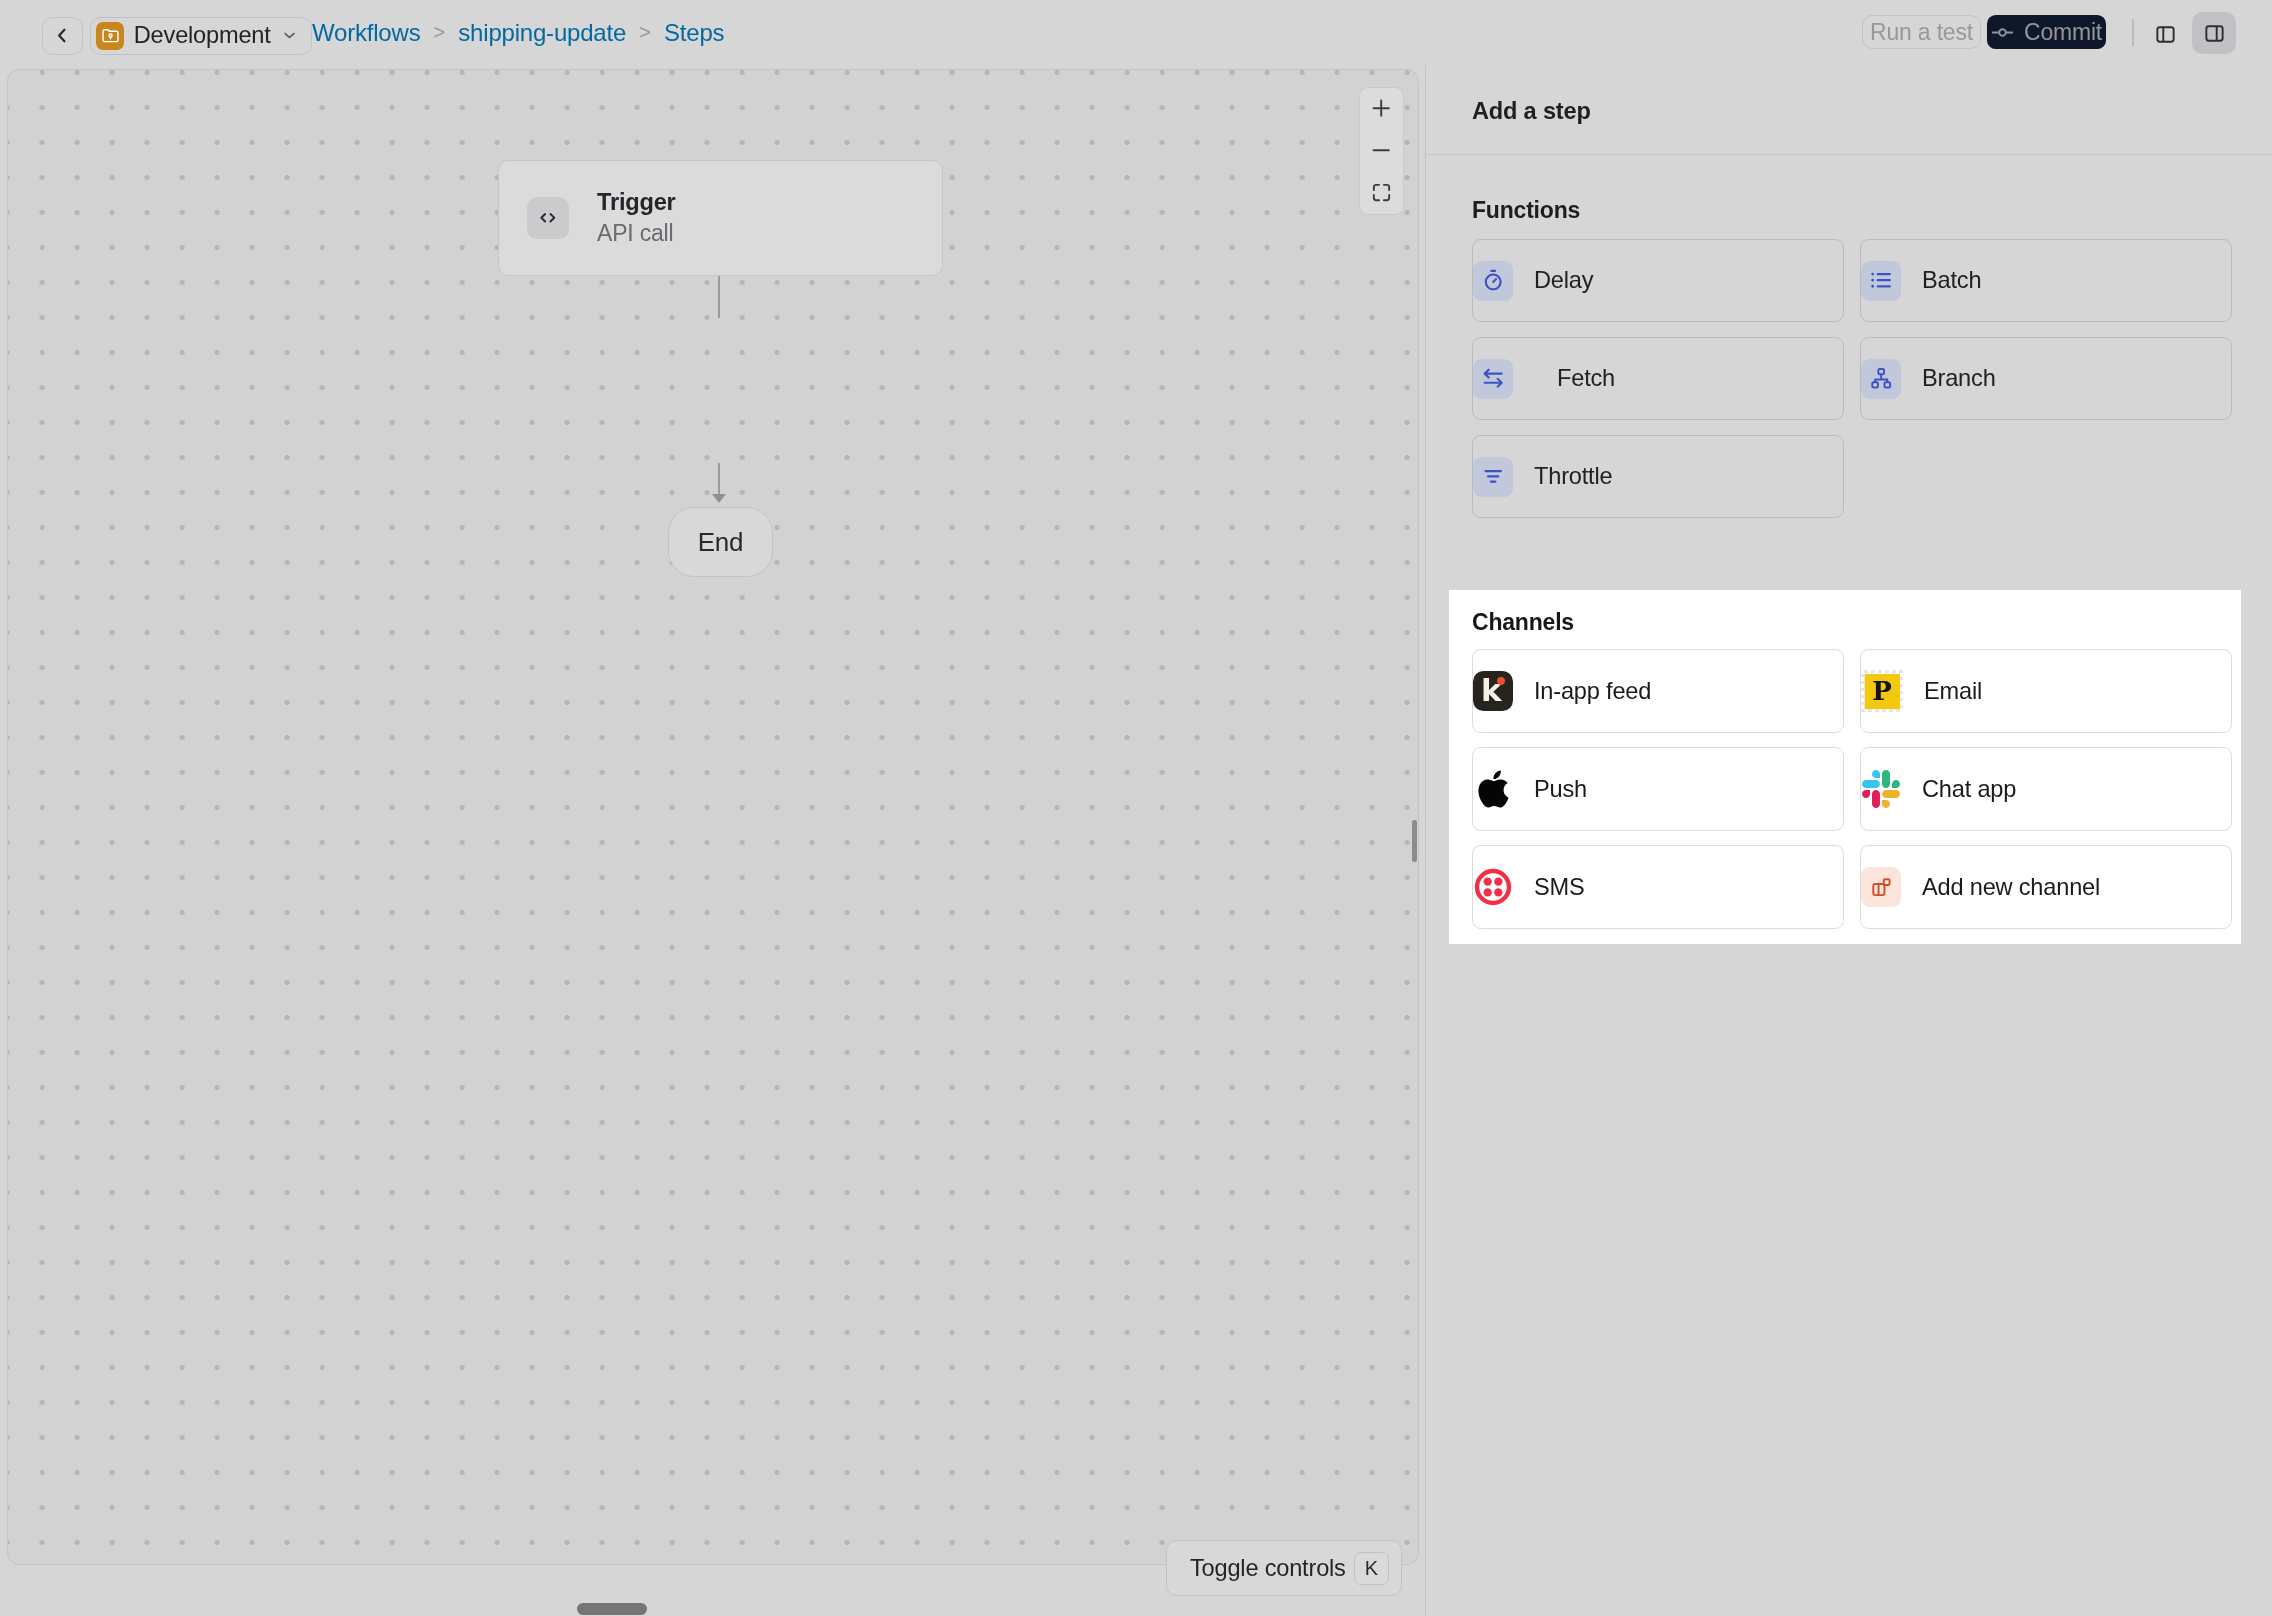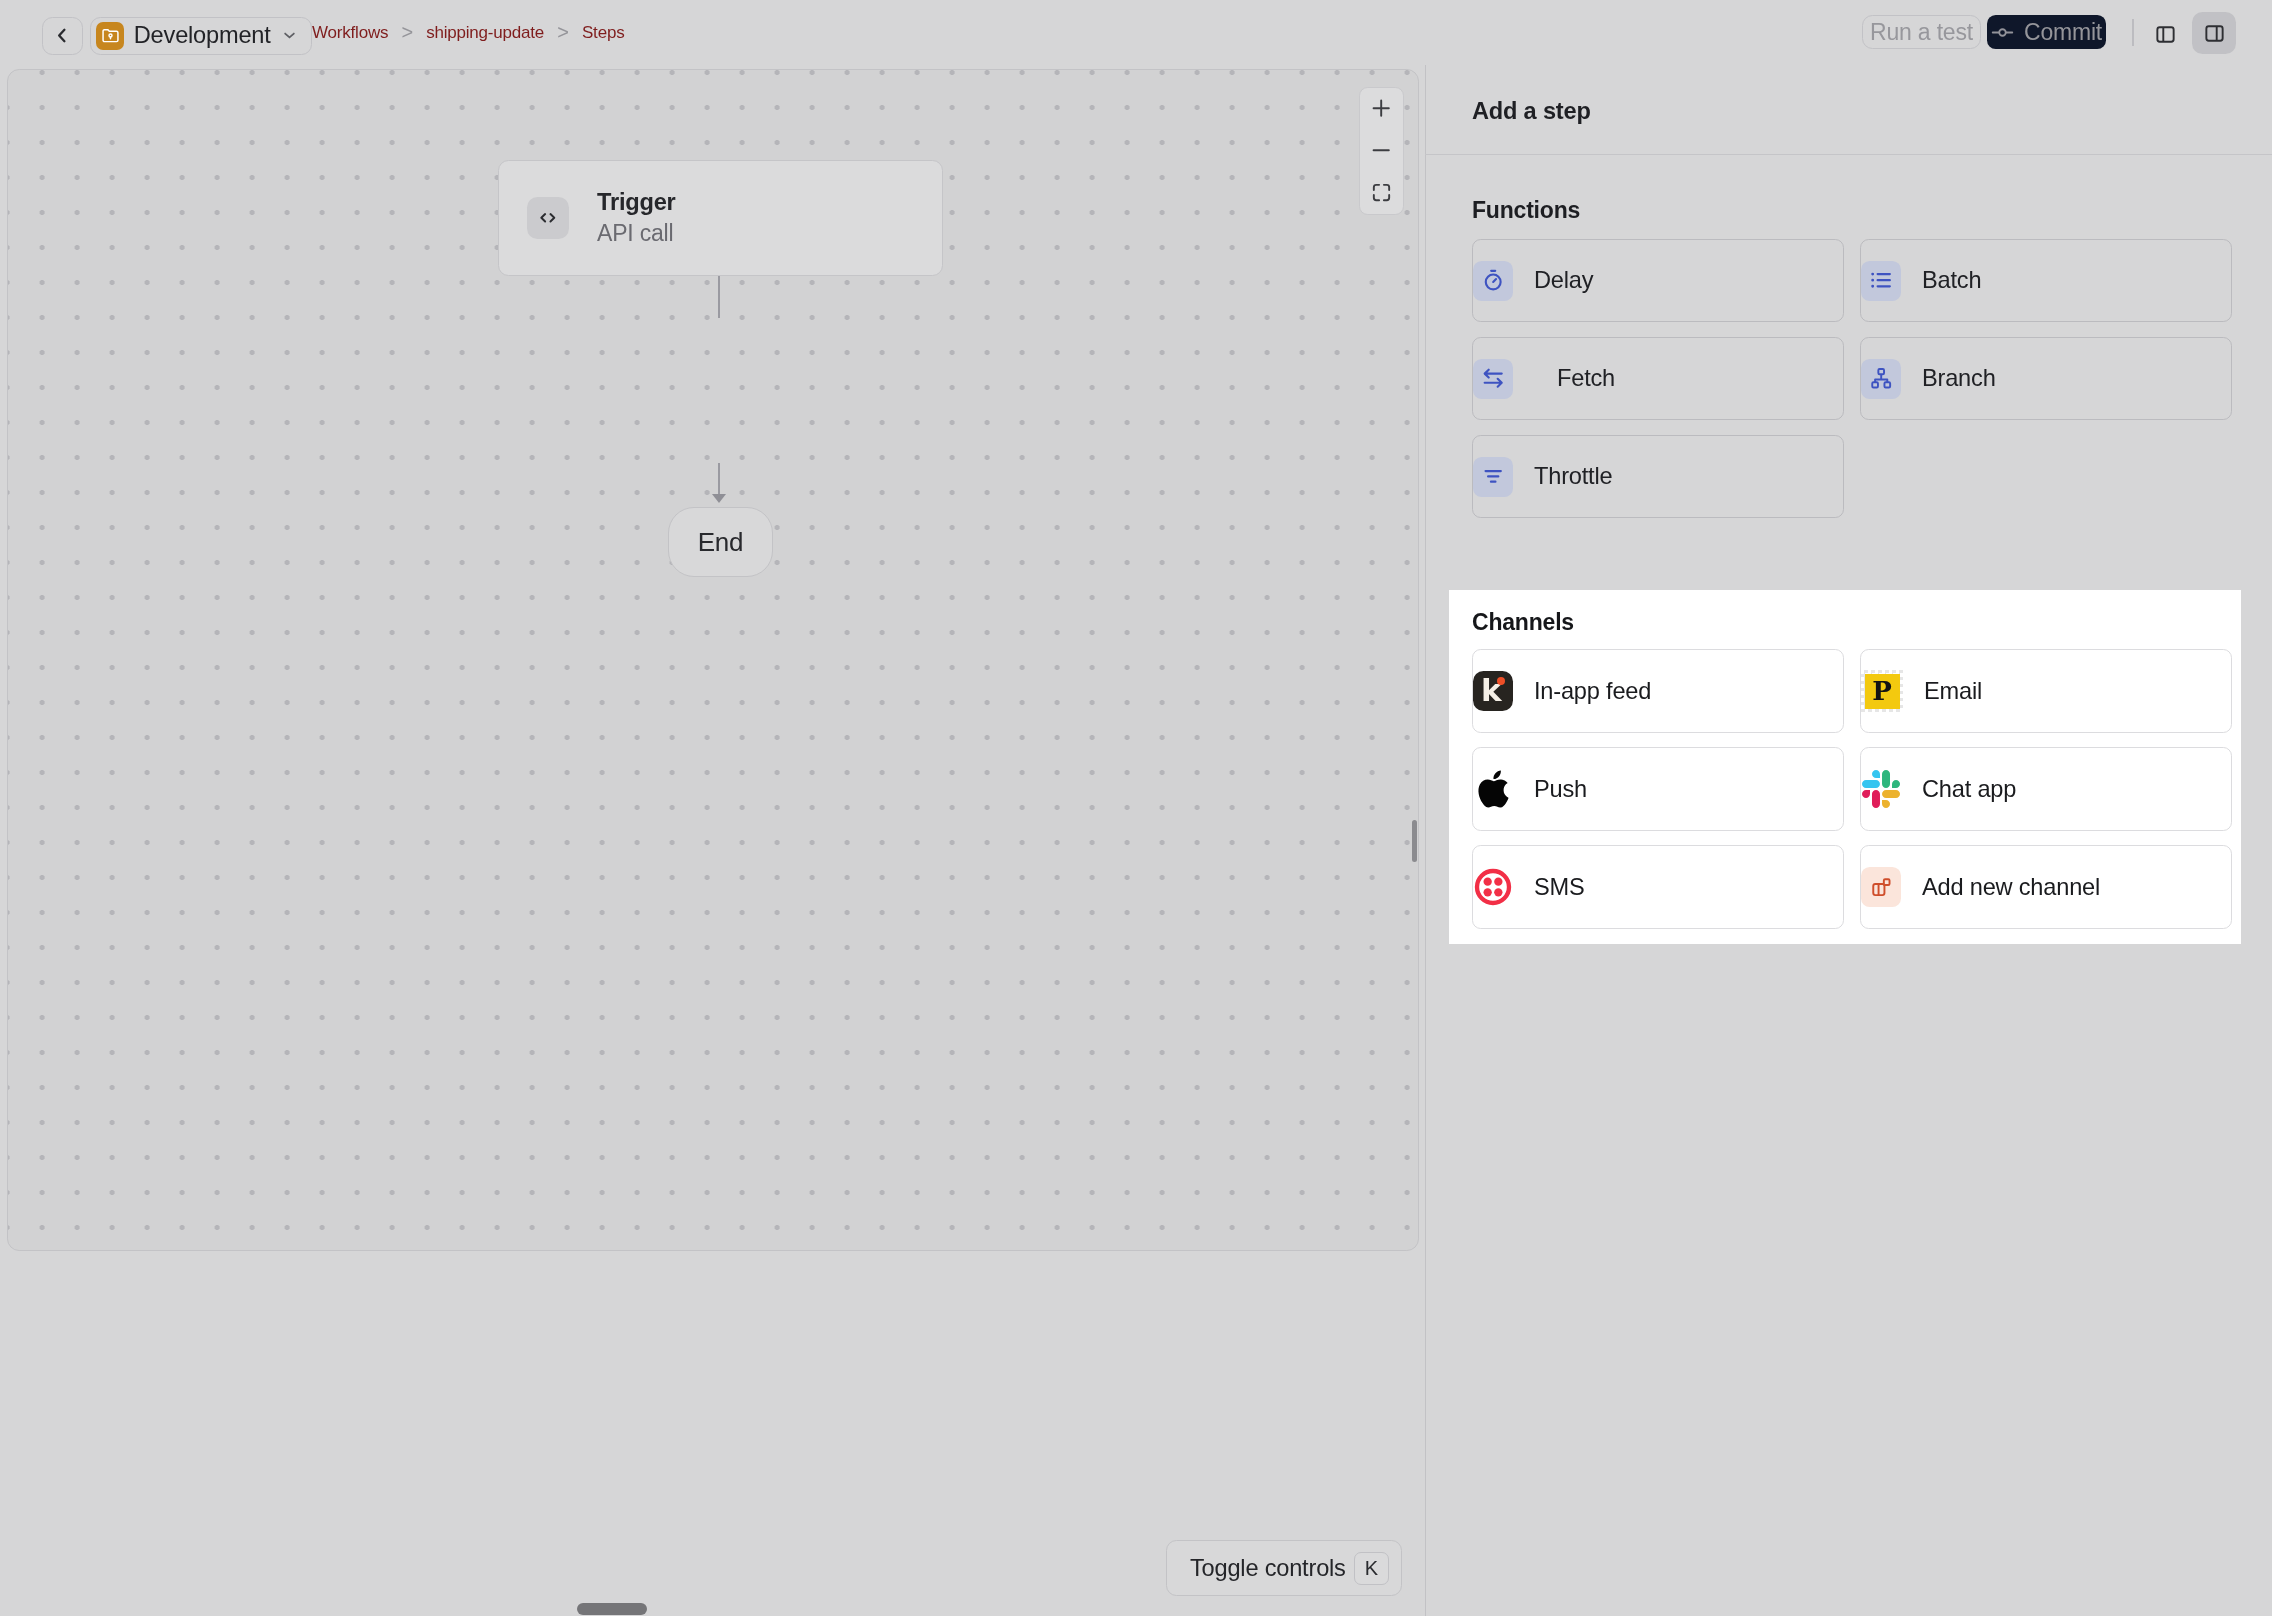--- a/index.html
+++ b/index.html
@@ -14,31 +14,31 @@
   .flex{display:flex;align-items:center;}
 
   
   #topbar{left:0;top:0;width:2273px;height:65px;}
   .tb-btn{border:1.3px solid #c2c2c6;border-radius:10.5px;background:transparent;box-sizing:border-box;margin-left:8px;}
   #back-btn{left:34px;top:16.6px;width:41px;height:38px;justify-content:center;}
   #env-btn{left:90px;top:16.6px;height:38px;padding:0 12.2px 0 5.2px;border:1.3px solid #c2c2c6;border-radius:10.5px;box-sizing:border-box;gap:9.6px;}
   #env-chip{width:28px;height:28px;border-radius:7px;background:#c7861e;display:flex;align-items:center;justify-content:center;}
   #env-label{font-size:23.6px;font-weight:500;color:#222327;letter-spacing:-0.2px;}
   #breadcrumb{left:312px;top:0;height:65px;gap:12.2px;}
-  .crumb{font-size:17px;color:#7f1d1d;letter-spacing:-0.2px;}
+  .crumb{font-size:24px;color:#0369a1;letter-spacing:-0.2px;}
   .crumb-sep{font-size:20px;color:#95959a;padding:0 0.9px;}
   #run-test-btn{left:1854px;top:15px;width:119px;height:34px;justify-content:center;font-size:23px;font-weight:500;color:#97979c;letter-spacing:-0.2px;}
   #commit-btn{left:1987px;top:15px;width:119px;height:34px;border-radius:8.7px;background:#0f172a;justify-content:center;gap:10px;font-size:23px;font-weight:500;color:#95959a;letter-spacing:-0.2px;}
   #tb-divider{left:2132px;top:19px;width:1.7px;height:27px;background:#bcbcc0;}
   #panel-left-btn{left:2147px;top:15.7px;width:37px;height:37px;justify-content:center;border-radius:8.7px;}
   #panel-right-btn{left:2192px;top:12.2px;width:44px;height:42px;justify-content:center;border-radius:10.5px;background:#c1c1c5;}
 
   
   #canvas{
-    left:7px;top:69px;width:1412px;height:1182px;box-sizing:border-box;
+    left:7px;top:69px;width:1412px;height:1496px;box-sizing:border-box;
     background:#d2d2d3;border:1.3px solid #c3c3c6;border-radius:12.2px;
     background-image:radial-gradient(#b5b5b9 2.3px,transparent 2.4px);
     background-size:35px 35px;background-position:16.6px -15px;
   }
   #trigger-node{left:497px;top:159px;width:445px;height:116px;box-sizing:border-box;
     background:#dbdbdc;border:1.3px solid #c5c5c8;border-radius:10.5px;
     display:flex;align-items:center;padding-left:28px;gap:28px;}
   #trigger-chip{width:42px;height:42px;border-radius:10.5px;background:#cbcbce;display:flex;align-items:center;justify-content:center;flex:none;}
   #trigger-title{font-size:23.6px;font-weight:600;color:#26272b;letter-spacing:-0.2px;}
   #trigger-sub{font-size:23px;color:#6a6a70;margin-top:4px;letter-spacing:-0.2px;}

